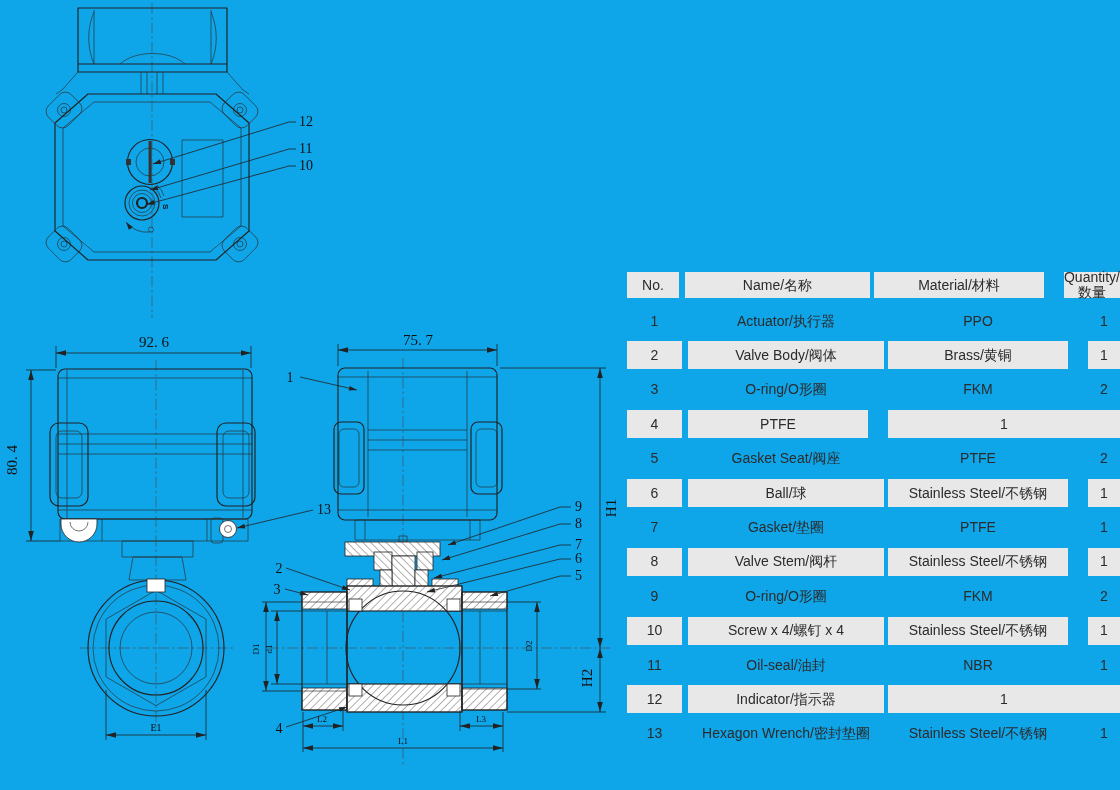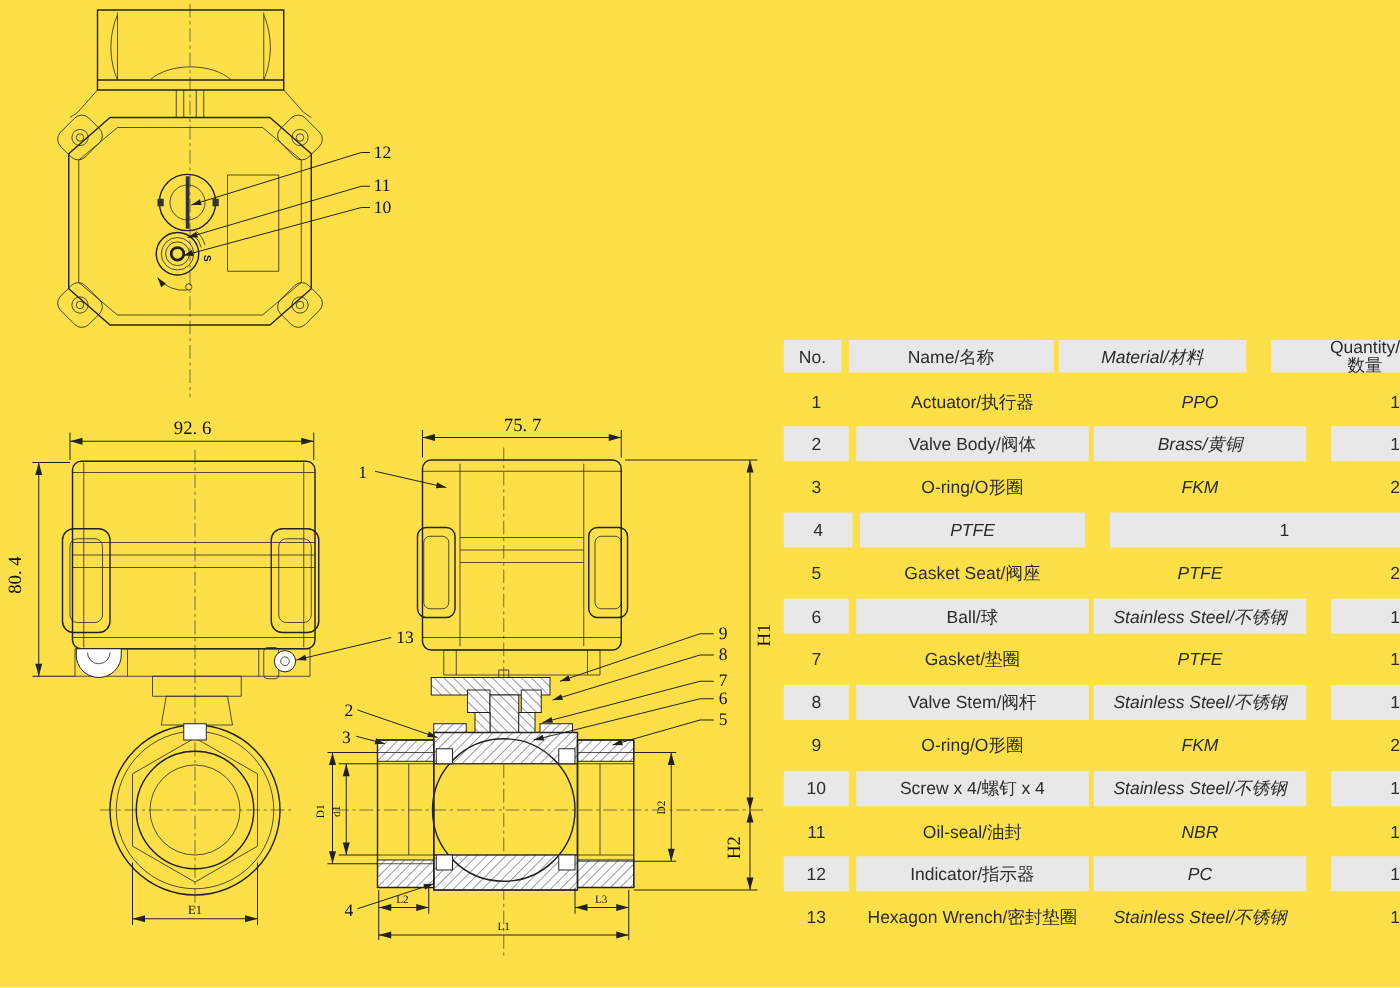--- a/index.html
+++ b/index.html
@@ -1,16 +1,16 @@
 <!DOCTYPE html>
 <html><head>
 <meta charset="utf-8">
 <style>
   html,body{margin:0;padding:0;background:#ffffff;}
-  #stage{position:relative;width:1120px;height:790px;background:#fde047;overflow:hidden;
+  #stage{position:relative;width:1120px;height:790px;background:#0ea5e9;overflow:hidden;
          font-family:"Liberation Sans","DejaVu Sans",sans-serif;}
   
   #drawing{position:absolute;left:0;top:0;}
   .ln{fill:none;stroke:#222;stroke-width:1.15;stroke-linejoin:round;stroke-linecap:round;}
   .tn{fill:none;stroke:#2a2a2a;stroke-width:0.65;stroke-linejoin:round;}
   .cl{fill:none;stroke:#4a4a4a;stroke-width:0.6;stroke-dasharray:11 3 2.5 3;}
   .dm{fill:none;stroke:#222;stroke-width:0.8;}
   .ldr{fill:none;stroke:#222;stroke-width:0.8;}
   .ht{stroke:#222;stroke-width:0.8;fill:url(#h45);}
   .ht2{stroke:#222;stroke-width:0.8;fill:url(#h135);}
@@ -20,22 +20,22 @@
   text.dimxs{font-family:"Liberation Serif","DejaVu Serif",serif;font-size:9px;fill:#101010;}
   text.cnum{font-family:"Liberation Serif","DejaVu Serif",serif;font-size:14px;fill:#101010;}
   text.stx{font-family:"Liberation Sans",sans-serif;font-size:8px;font-weight:bold;fill:#101010;}
   
   #parts-table{position:absolute;left:627px;top:272px;width:493px;color:#2b2b2b;font-size:14px;}
   .tr{display:flex;height:28px;margin-bottom:6.4px;}
   .tr.head{height:26px;margin-bottom:9px;}
   .td{display:flex;align-items:center;justify-content:center;height:100%;text-align:center;line-height:1.05;}
   .c0{width:55px;margin-right:6px;}
   .c1{width:196px;margin-right:4px;}
-  .c2{width:180px;margin-right:20px;font-style:italic;}
-  .c3{flex:1;padding-left:47px;}
+  .c2{width:180px;margin-right:20px;}
+  .c3{flex:1;}
   .head .td{background:#e8e8e8;}
   .alt .td{background:#e8e8e8;}
 </style>
 </head>
 <body>
 
 <div id="stage">
 
   <svg id="drawing" width="648" height="790" viewBox="0 0 648 790">
     <defs>
@@ -369,21 +369,20 @@
     </div>
     <div class="tr">
       <div class="td c0">11</div>
       <div class="td c1">Oil-seal/油封</div>
       <div class="td c2">NBR</div>
       <div class="td c3">1</div>
     </div>
     <div class="tr alt">
       <div class="td c0">12</div>
       <div class="td c1">Indicator/指示器</div>
-      <div class="td c2">PC</div>
       <div class="td c3">1</div>
     </div>
     <div class="tr">
       <div class="td c0">13</div>
       <div class="td c1">Hexagon Wrench/密封垫圈</div>
       <div class="td c2">Stainless Steel/不锈钢</div>
       <div class="td c3">1</div>
     </div>
   </div>
 </div>

